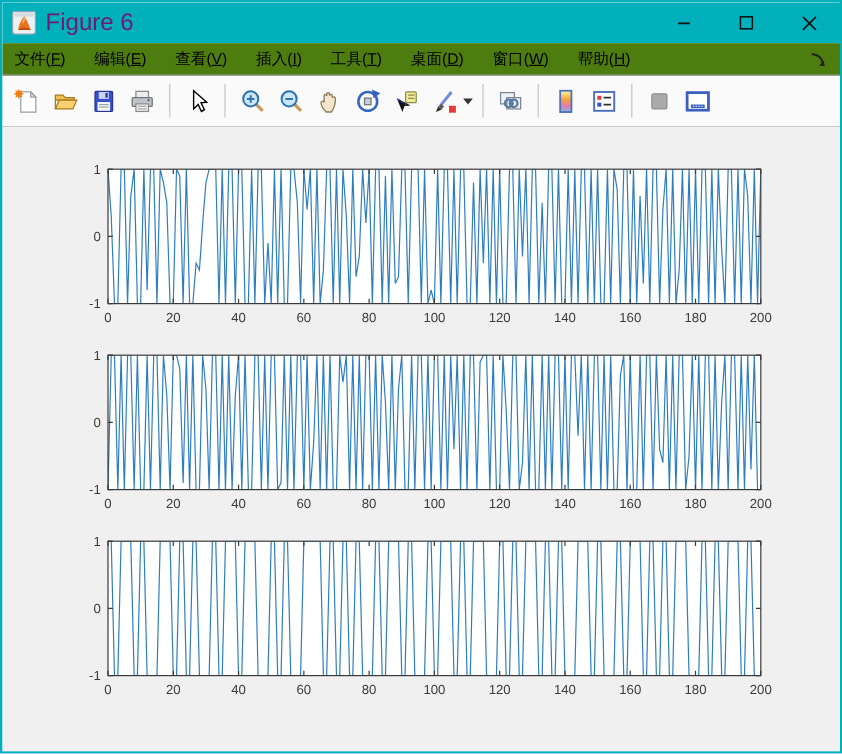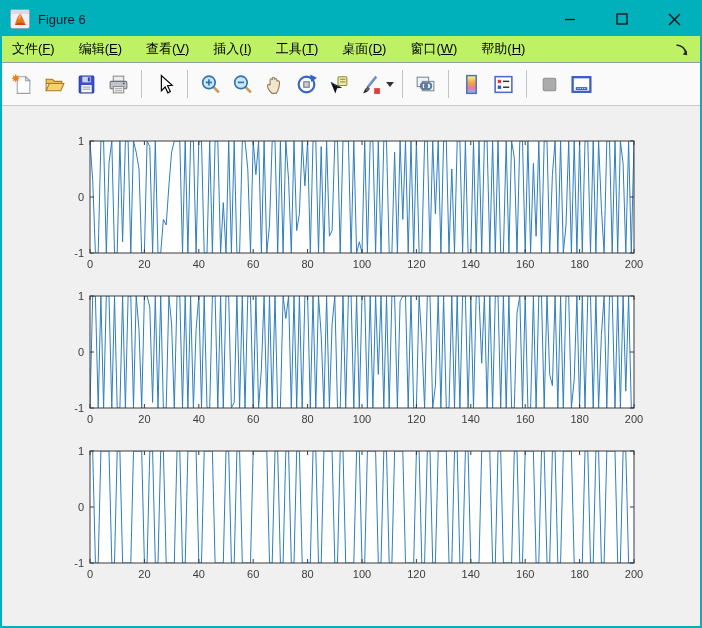--- a/index.html
+++ b/index.html
@@ -7,26 +7,26 @@
   .window {
     position:relative; width:702px; height:628px;
     border:2px solid #00B1BC; background:#F0F0F0; overflow:hidden;
   }
   
   .titlebar {
     height:34px; background:#00B1BC; display:flex; align-items:center;
     padding-left:8px; color:#111;
   }
   .app-icon { width:20px; height:20px; margin-right:8px; flex:0 0 auto; }
-  .title-text { font-size:13px; color:#0f172a; }
+  .title-text { font-size:20px; color:#701a75; }
   .win-controls { margin-left:auto; display:flex; height:100%; }
   .win-btn { width:52px; height:100%; display:flex; align-items:center; justify-content:center; cursor:default; }
   
   .menubar {
-    height:27px; background:#bef264; border-bottom:1px solid #9a9a9a;
+    height:27px; background:#4d7c0f; border-bottom:1px solid #9a9a9a;
     display:flex; align-items:center; padding:0 10px; gap:24px; font-size:13px; color:#000;
     position:relative;
   }
   .menu-item { cursor:default; white-space:nowrap; }
   .menu-item u { text-decoration:underline; }
   .menu-dock-arrow { margin-left:auto; width:18px; height:18px; display:flex; align-items:center; justify-content:center; }
   
   .toolbar {
     height:43px; background:#FAFAFA; border-bottom:1px solid #c9c9c9;
     display:flex; align-items:center; padding-left:6px; gap:3px;

